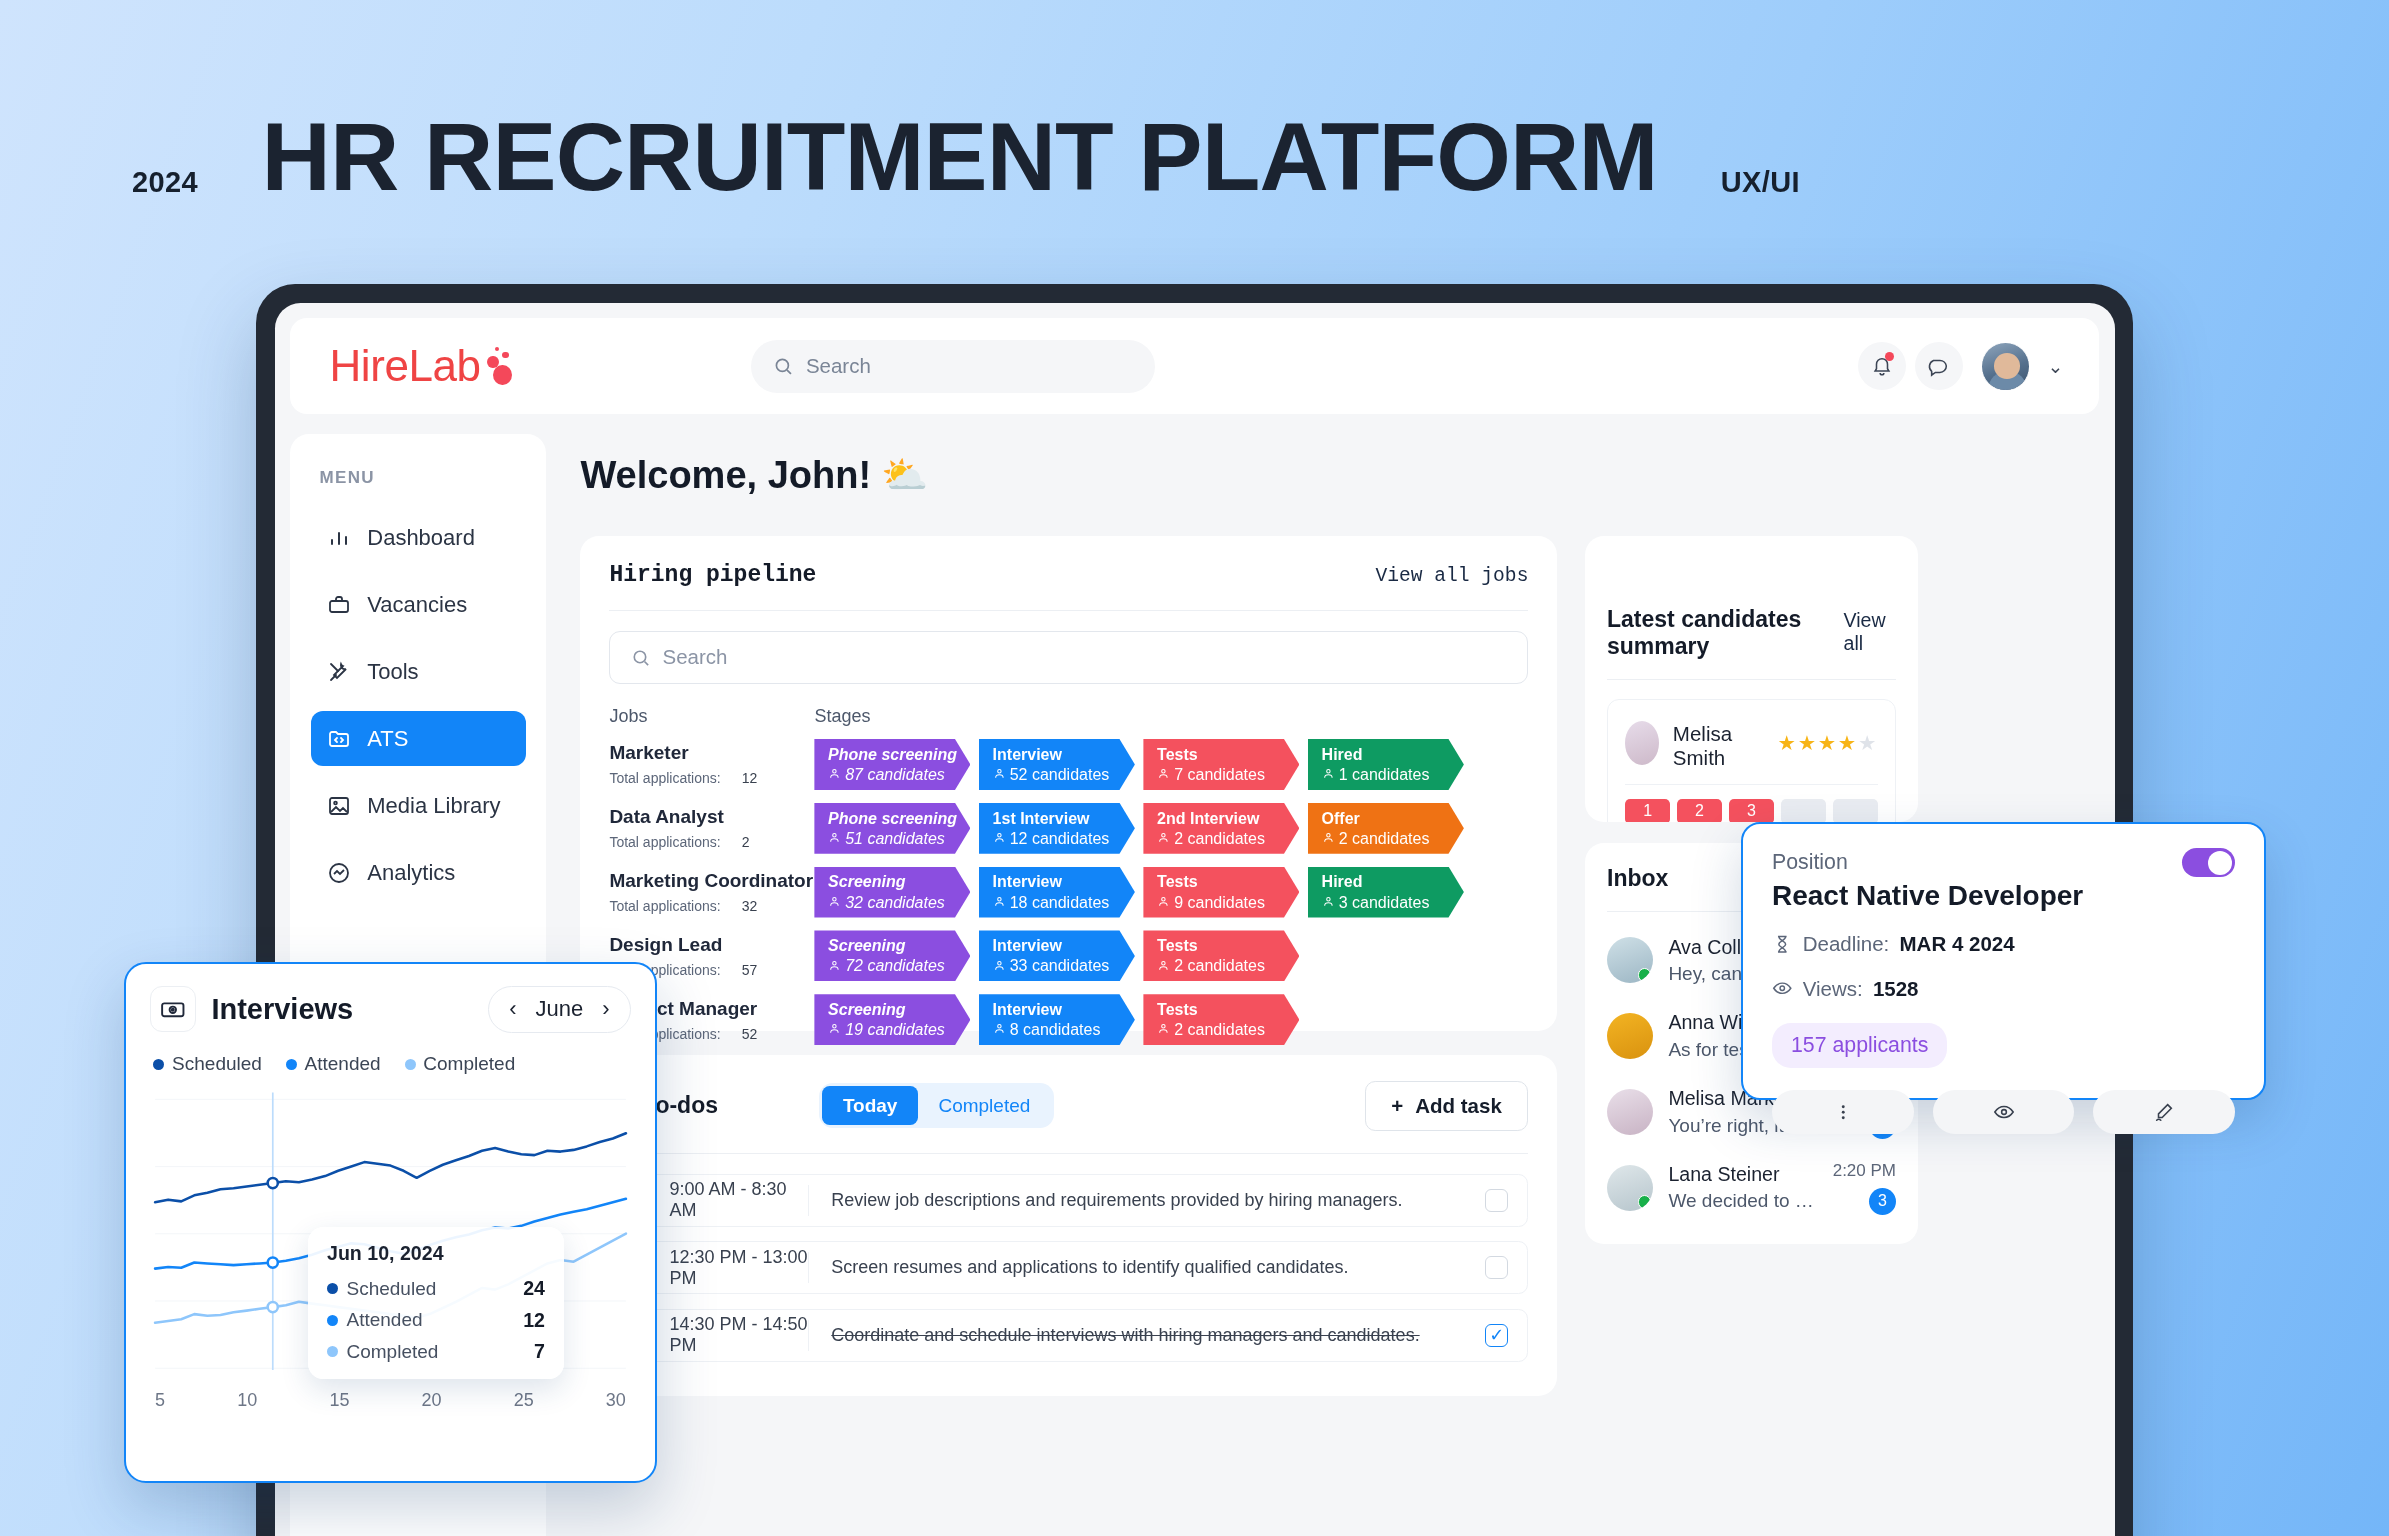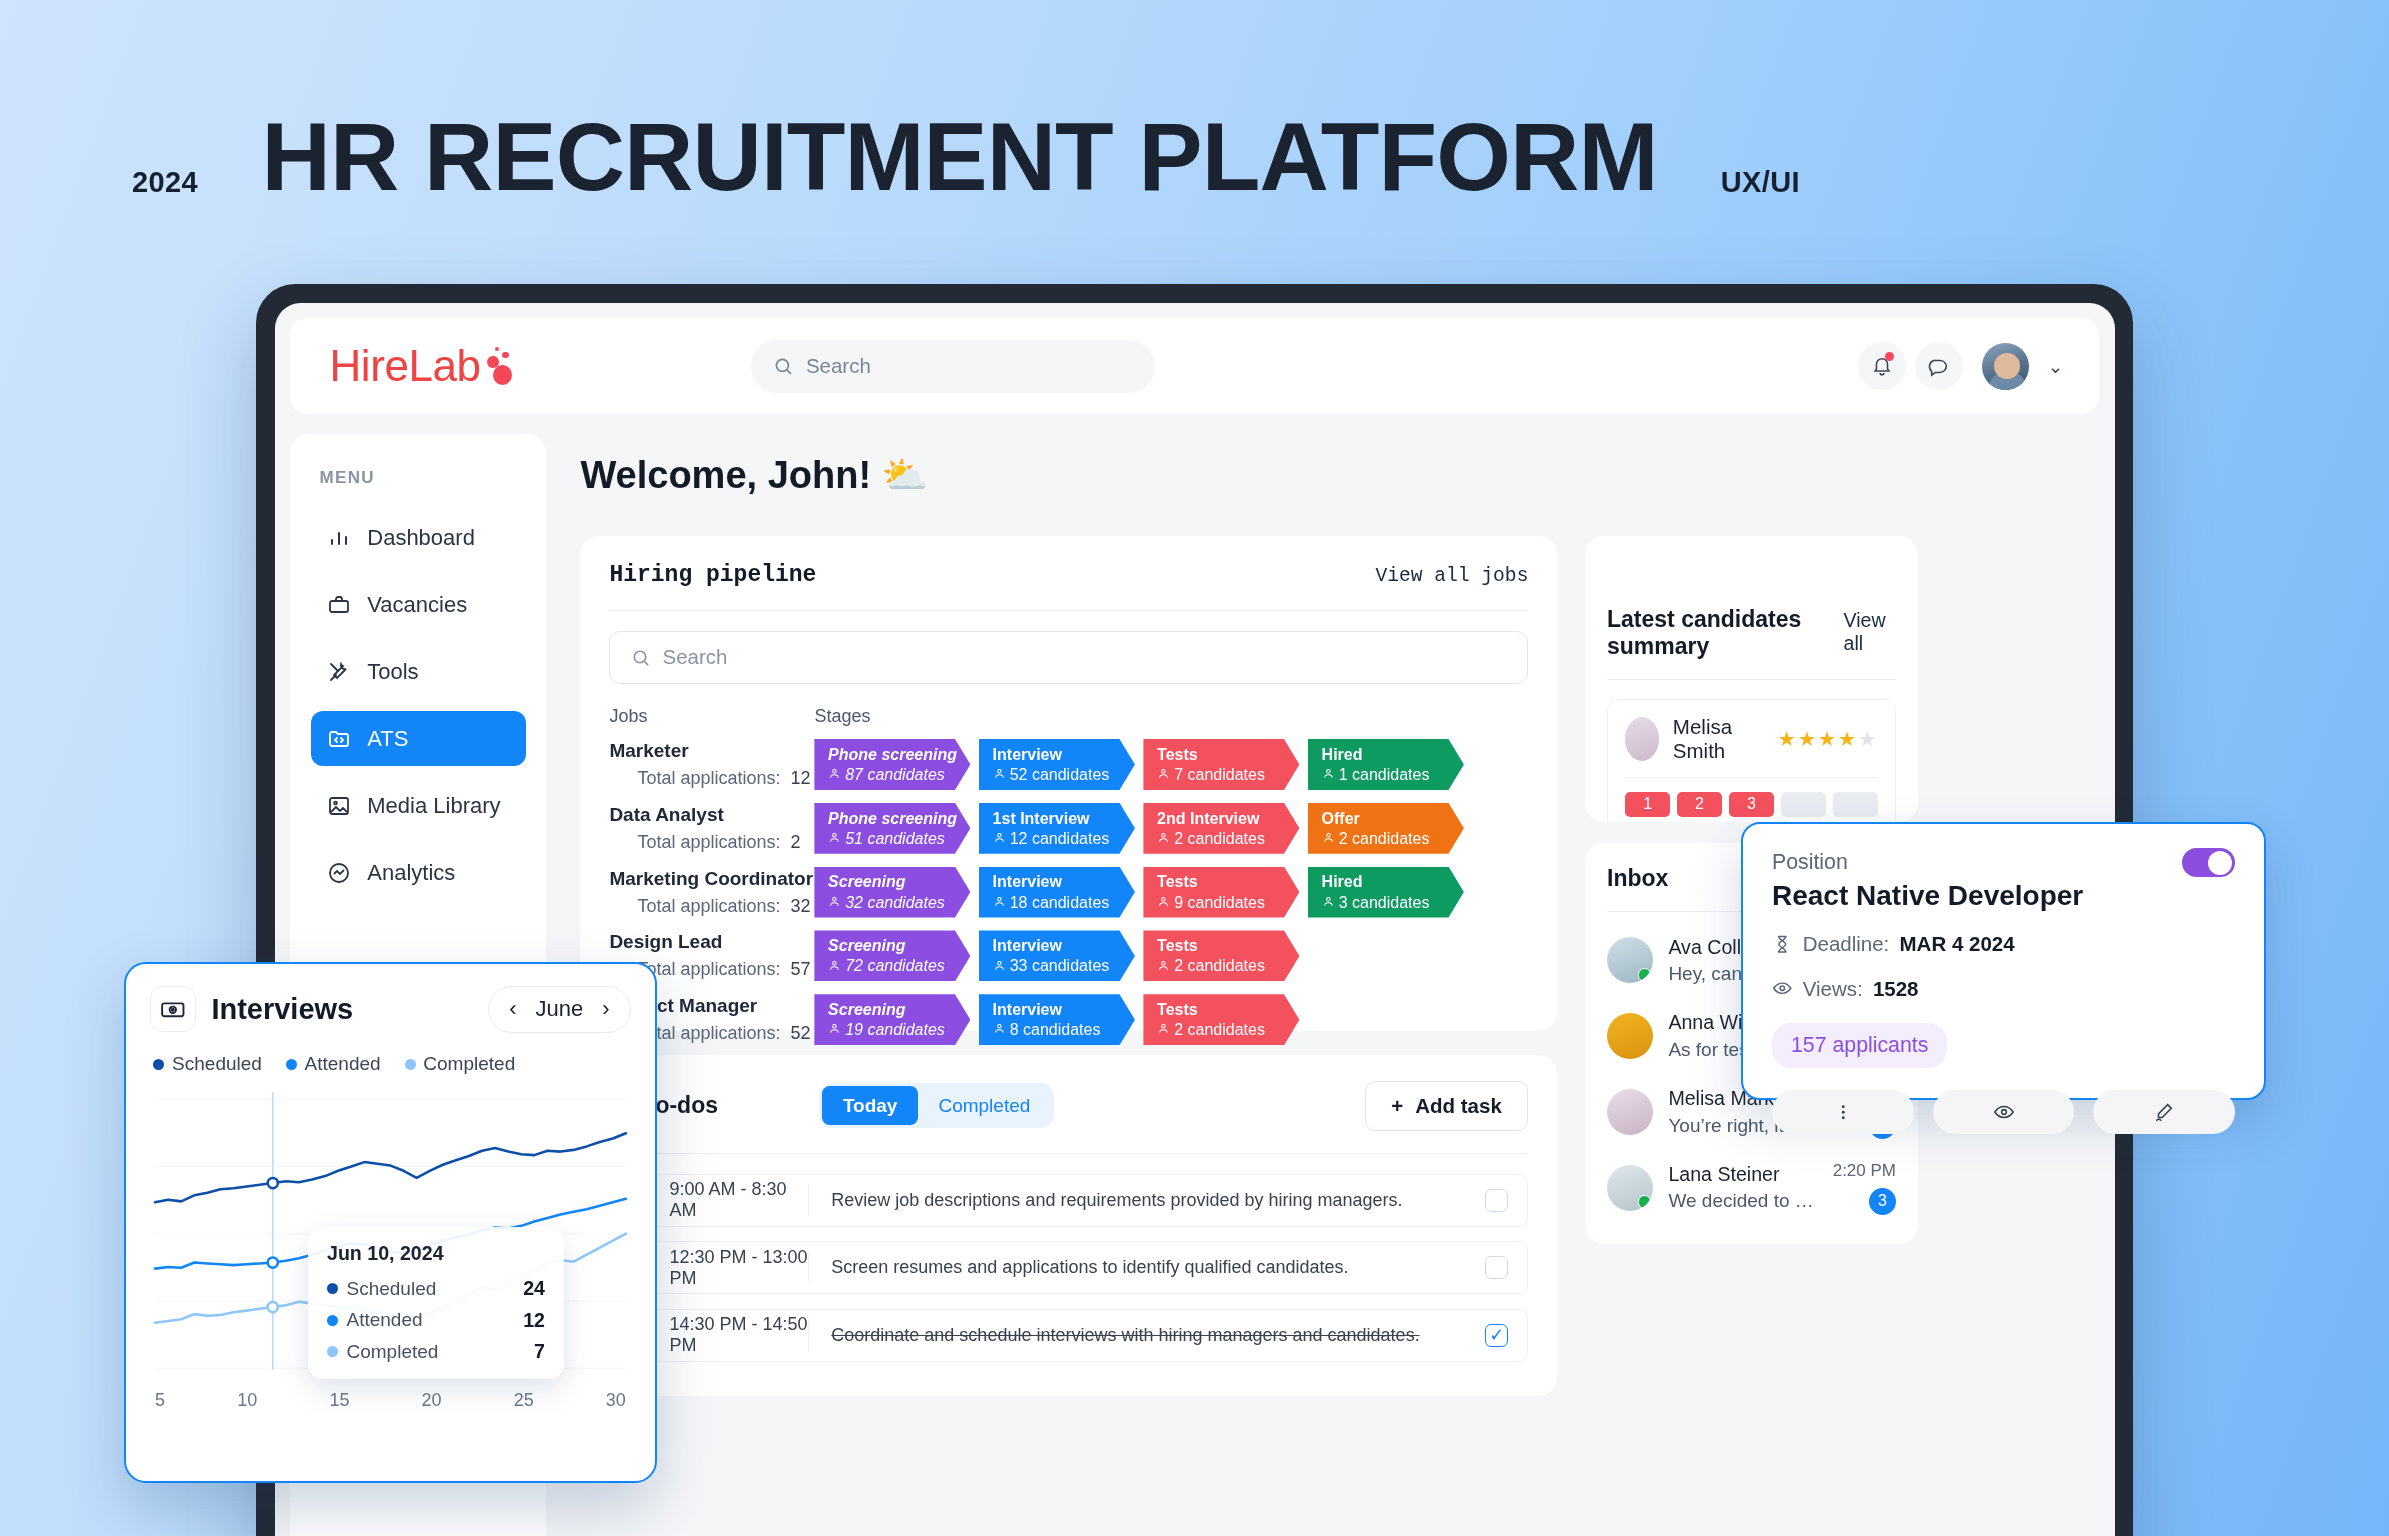--- a/index.html
+++ b/index.html
@@ -101,21 +101,21 @@
     height: 53px; border: 0.9px solid #e3e7ed; border-radius: 11px;
     display: flex; align-items: center; gap: 12px; padding: 0 20.5px; margin-bottom: 22px;
   }
   .inner-search .ph { font-size: 20.5px; color: #8b94a5; }
   .cols { display: flex; font-size: 18px; color: #4d586b; margin-bottom: 12px; }
   .cols .c1 { width: 205px; }
 
   .prow { display: flex; align-items: center; margin-bottom: 12.8px; }
   .pjob { width: 205px; }
   .pjob-title { font-size: 19px; font-weight: 700; color: #20283a; margin-bottom: 6px; }
-  .pjob-sub { font-size: 18px; color: #5c6679; display: flex; gap: 10px; margin-left: 28px; }
+  .pjob-sub { font-size: 14px; color: #5c6679; display: flex; gap: 21px; }
   .pjob-sub b { color: #39414f; font-weight: 400; }
   .stages { display: flex; gap: 8.5px; }
   .chev {
     position: relative; width: 156px; height: 51px; color: #fff;
     padding: 6.8px 0 0 13.7px;
     clip-path: polygon(0 0, calc(100% - 15.4px) 0, 100% 50%, calc(100% - 15.4px) 100%, 0 100%);
   }
   .chev .s1 { font-size: 16px; font-weight: 600; line-height: 1.1; }
   .chev .s2 { font-size: 16px; display: flex; align-items: center; gap: 4.3px; margin-top: 2.6px; }
   .chev .s2 svg { width: 12.8px; height: 12.8px; }
@@ -148,21 +148,21 @@
   .todo-chk { width: 23px; height: 23px; border: 0.9px solid #d3d9e1; border-radius: 6px; margin-right: 19px; }
   .todo-chk.on { background: #fff; border-color: #1285f8; color: #1285f8; font-size: 18px; display: flex; align-items: center; justify-content: center; }
 
   
   .rail { position: absolute; left: 1020px; top: 102px; width: 333px; }
   .cand-card { padding: 22px 22px 8.5px; height: 286px; overflow: hidden; }
   .cand-head { display: flex; align-items: baseline; justify-content: space-between; margin-top: 48px; }
   .cand-item { border: 0.9px solid #eef1f5; border-radius: 12px; padding: 15.4px 17px; margin-top: 19px; }
   .cand-top { display: flex; align-items: center; gap: 13.7px; }
   .cand-av { width: 44px; height: 44px; border-radius: 50%; overflow: hidden; position: relative; }
-  .cand-name { font-size: 20.5px; color: #1b2230; }
+  .cand-name { font-size: 20.5px; color: #1b2230; margin-top: 7px; }
   .stars { margin-left: auto; font-size: 20.5px; color: #f7b416; letter-spacing: 1.7px; }
   .stars i { color: #dfe3e9; font-style: normal; }
   .cand-div { height: 0.9px; background: #eef1f5; margin: 13.7px 0 13.7px; }
   .segs { display: flex; gap: 6.8px; }
   .segs span { flex: 1; height: 25.6px; border-radius: 5.1px; background: #e9ecf1; color: #fff; font-size: 16px; display: flex; align-items: center; justify-content: center; }
   .cand-foot { display: flex; align-items: center; justify-content: space-between; margin-top: 12.8px; font-size: 19px; font-weight: 700; color: #1b2230; }
   .cand-ago { font-weight: 400; font-size: 18px; color: #5c6679; display: flex; align-items: center; gap: 6px; }
 
   .inbox-card { margin-top: 20.5px; padding: 22px 22px 15.4px; height: 401px; overflow: hidden; }
   .msg { display: flex; align-items: center; gap: 15.4px; margin-top: 22px; }

